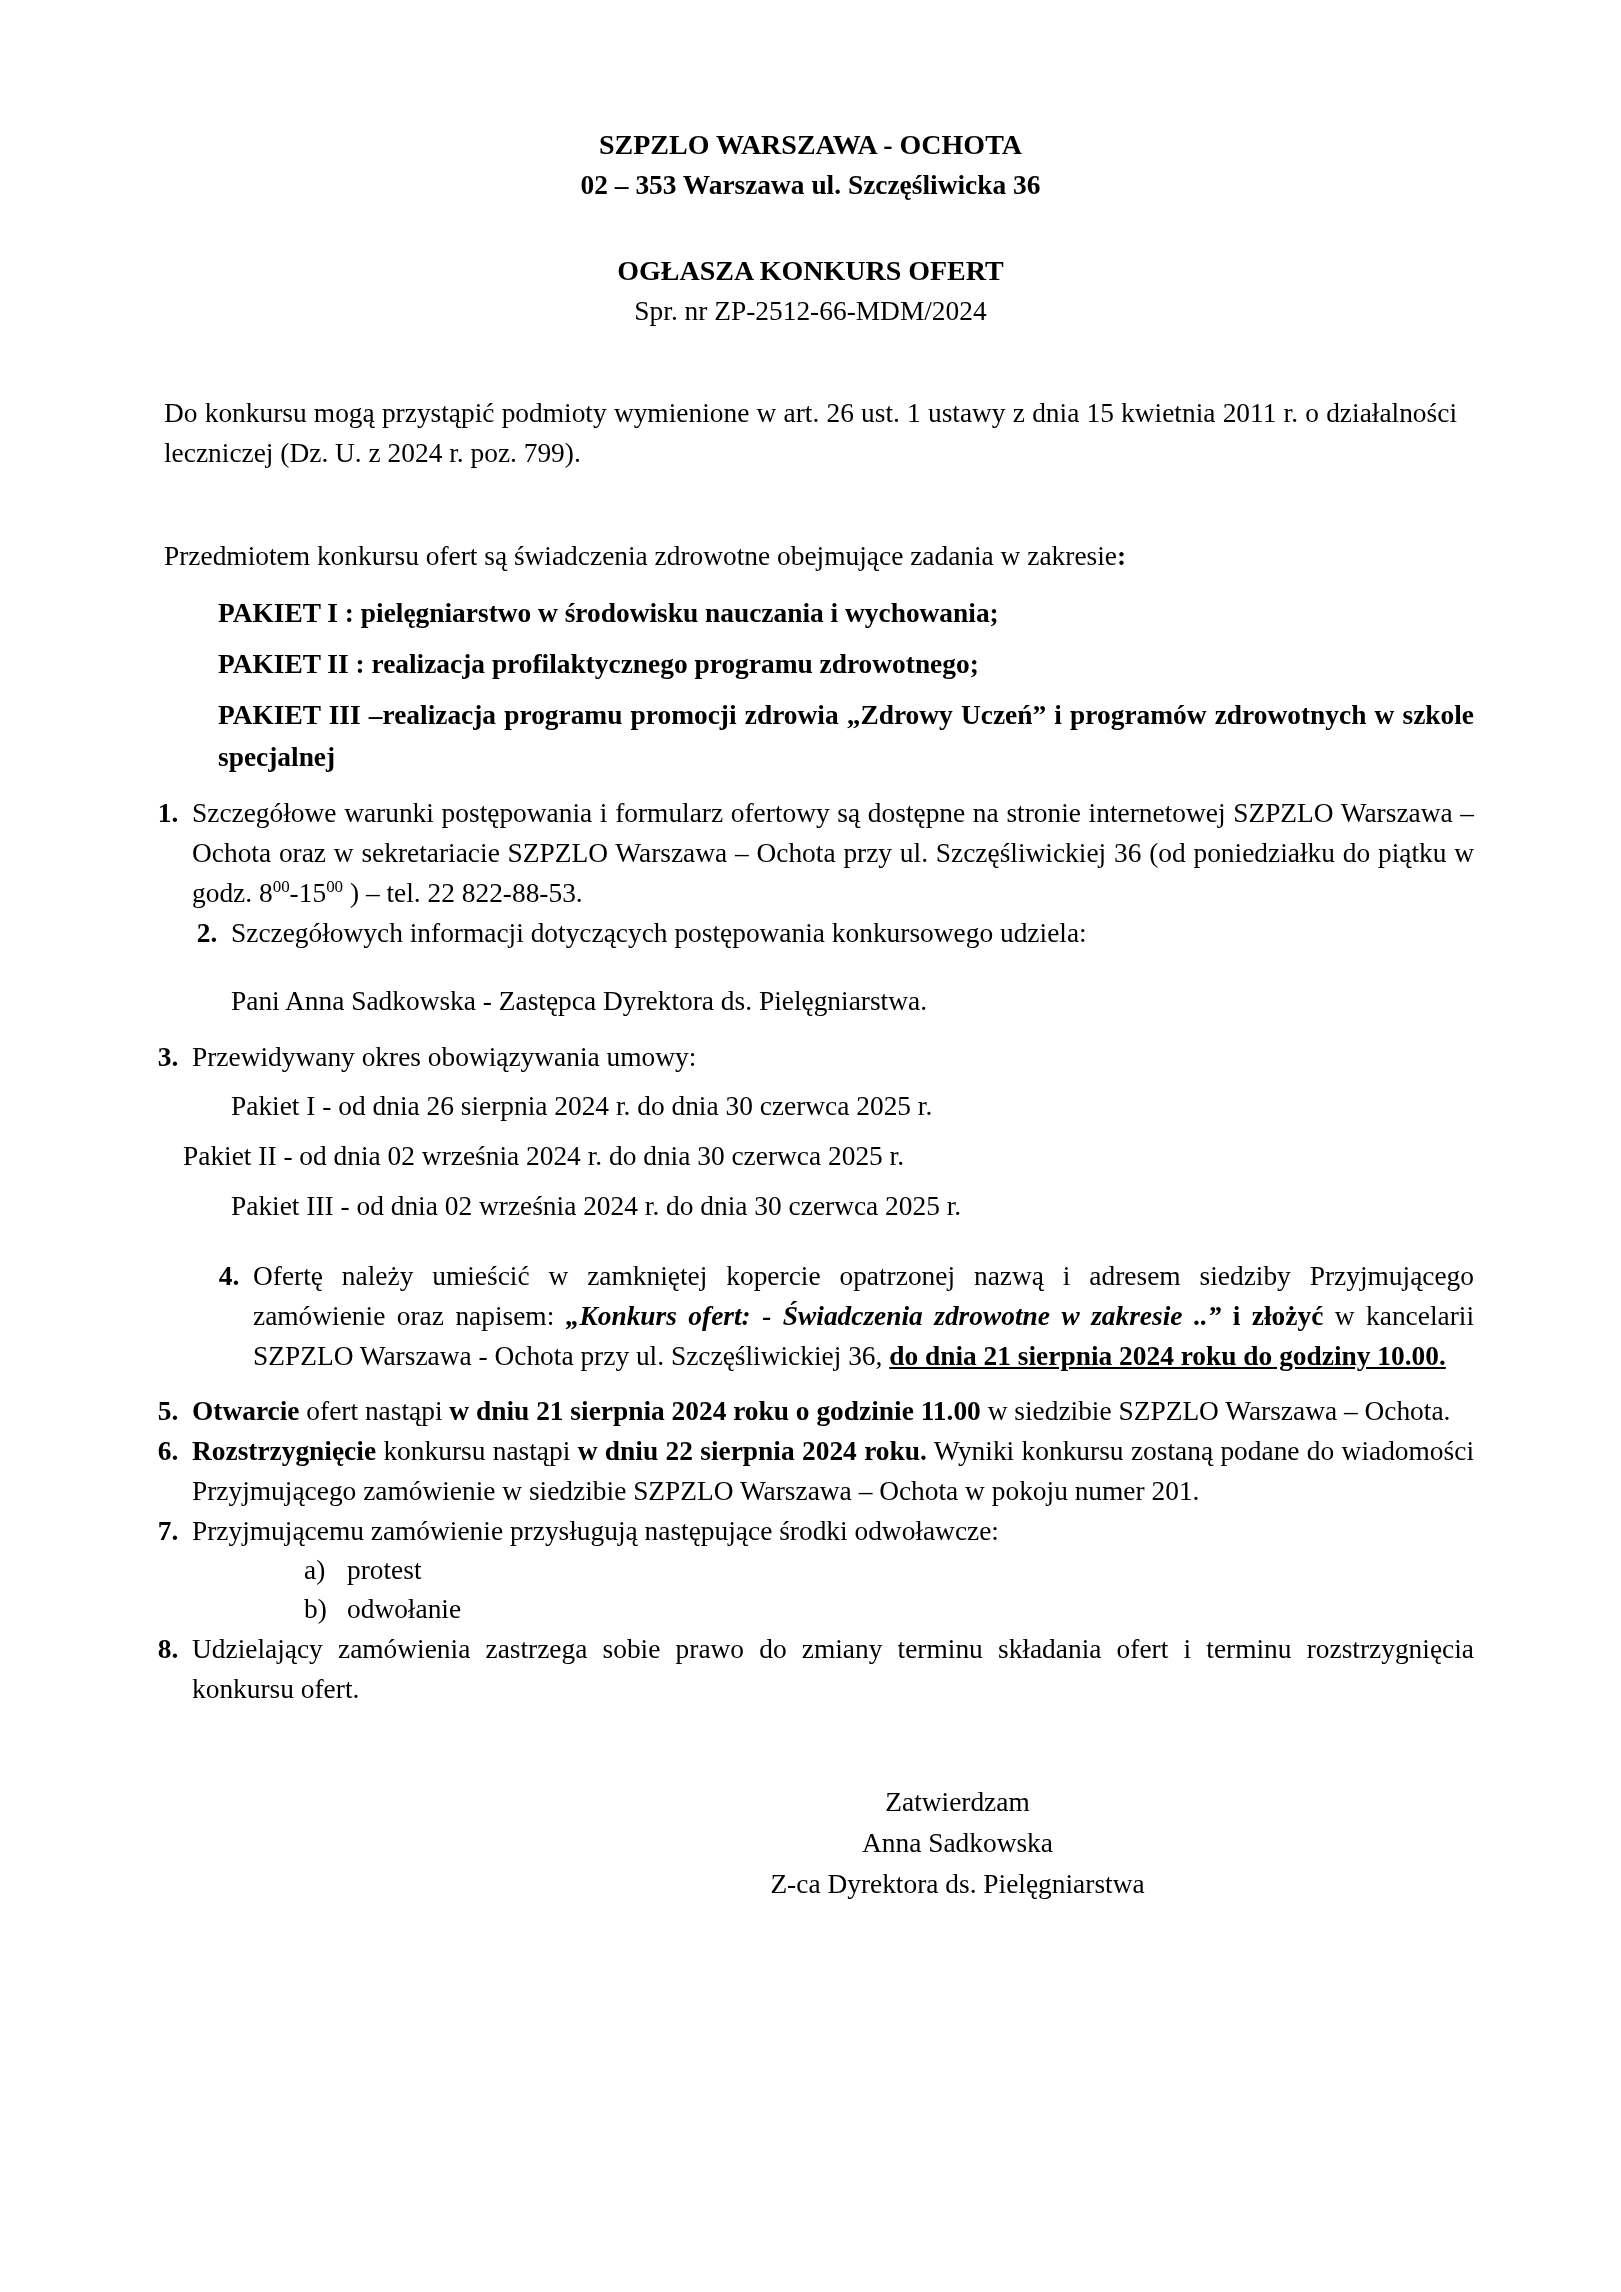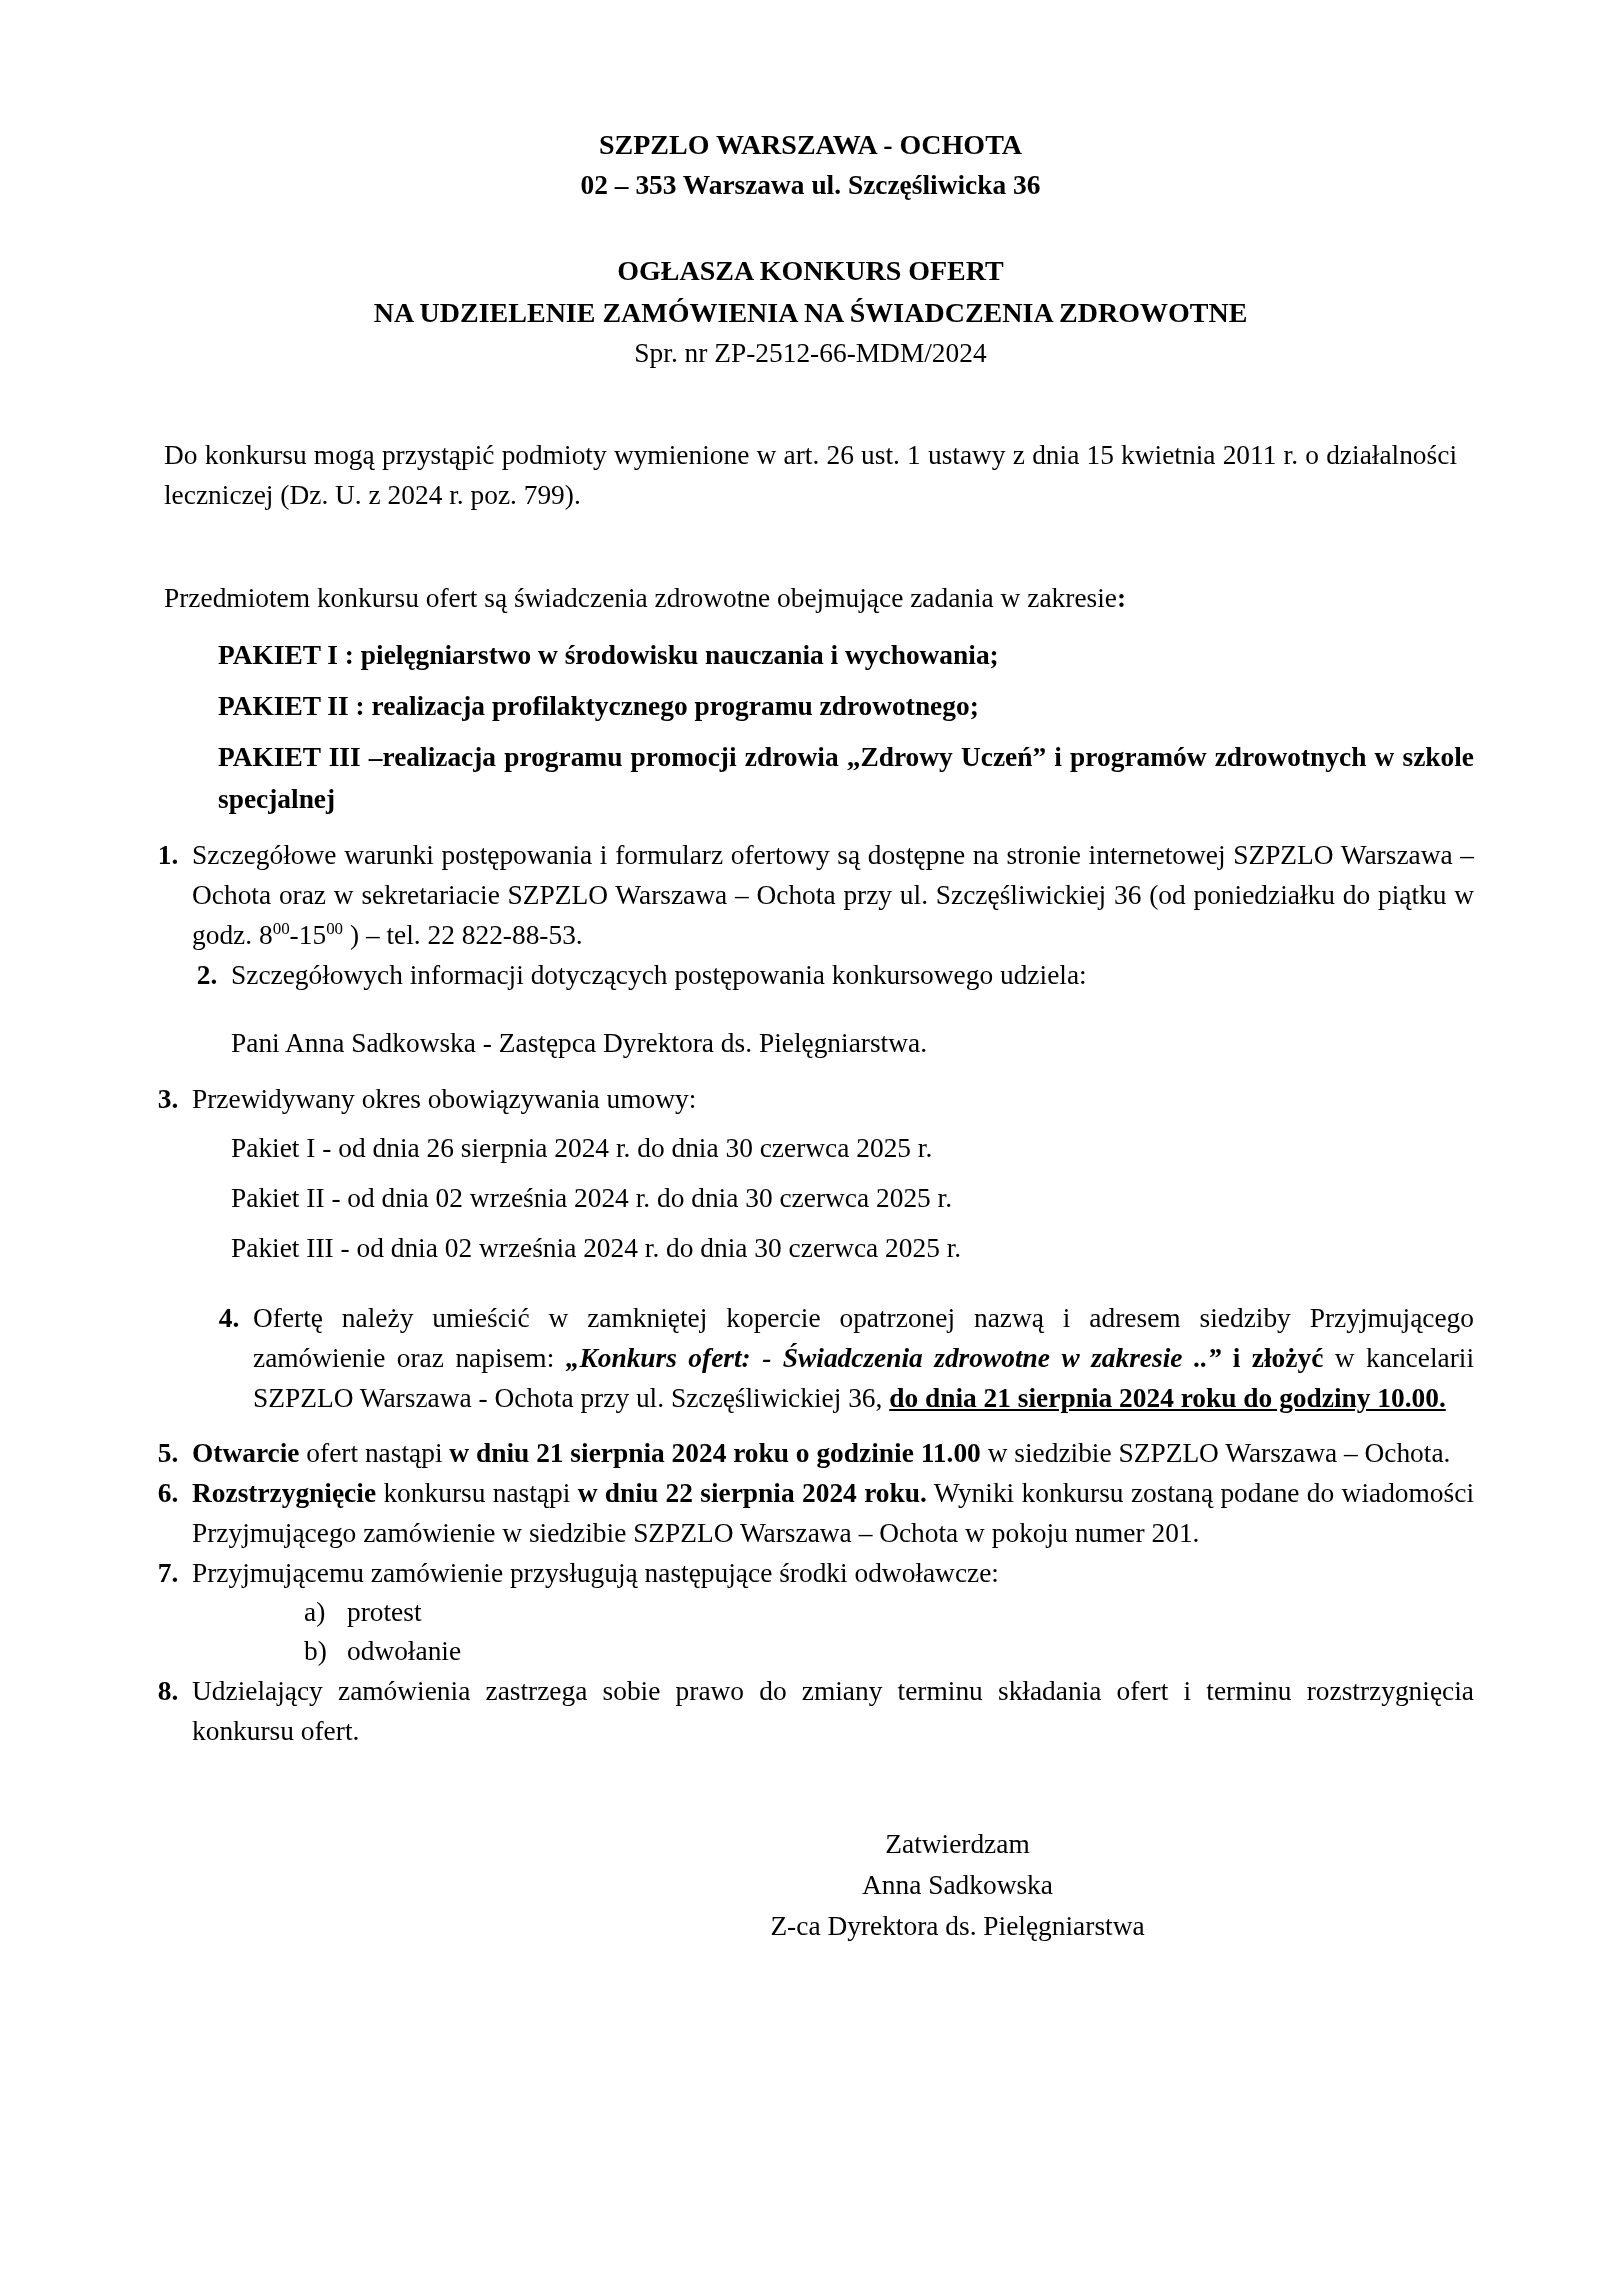--- a/index.html
+++ b/index.html
@@ -121,21 +121,20 @@
 <body>
 
 <div class="page">
 
   <div class="head-line">SZPZLO WARSZAWA - OCHOTA</div>
   <div class="head-line sub">02 – 353 Warszawa ul. Szczęśliwicka 36</div>
 
   <div class="gap-lg"></div>
 
   <div class="announce">OGŁASZA KONKURS OFERT</div>
-  <div class="announce">NA UDZIELENIE ZAMÓWIENIA NA ŚWIADCZENIA ZDROWOTNE</div>
   <div class="spr">Spr. nr ZP-2512-66-MDM/2024</div>
 
   <div class="gap-lg"></div>
 
   <p class="para">Do konkursu mogą przystąpić podmioty wymienione w art. 26 ust. 1 ustawy z dnia 15 kwietnia 2011 r. o działalności leczniczej (Dz. U. z 2024 r. poz. 799).</p>
 
   <div class="gap-md"></div>
 
   <p class="para"><span>Przedmiotem konkursu ofert są świadczenia zdrowotne obejmujące zadania w zakresie</span><span class="bold">:</span></p>
 
@@ -160,21 +159,21 @@
 
     <div class="gap-sm"></div>
 
     <li class="item">
       <span class="num">3.</span>
       <span class="body"><span>Przewidywany okres obowiązywania umowy</span><span>:</span></span>
     </li>
     <div class="gap-xs"></div>
     <div class="sub-line" style="margin-left:84px;">Pakiet I -  od dnia 26 sierpnia 2024 r. do dnia 30 czerwca 2025 r.</div>
     <div class="gap-xs"></div>
-    <div class="sub-line" style="margin-left:84px;">Pakiet II -  od dnia 02 września 2024 r. do dnia 30 czerwca 2025 r.</div>
+    <div class="sub-line" style="margin-left:36px;">Pakiet II -  od dnia 02 września 2024 r. do dnia 30 czerwca 2025 r.</div>
     <div class="gap-xs"></div>
     <div class="sub-line" style="margin-left:84px;">Pakiet III -  od dnia  02 września 2024 r. do dnia 30 czerwca 2025 r.</div>
 
     <div class="gap-md"></div>
 
     <li class="item lvl3">
       <span class="num">4.</span>
       <span class="body"><span>Ofertę należy umieścić w zamkniętej kopercie opatrzonej nazwą i adresem siedziby Przyjmującego zamówienie oraz napisem: </span><span class="bold italic">„Konkurs ofert: - Świadczenia zdrowotne w zakresie ..”</span><span class="bold"> i złożyć</span><span> w kancelarii SZPZLO Warszawa - Ochota przy ul. Szczęśliwickiej 36, </span><span class="bold underline">do dnia 21 sierpnia 2024 roku do godziny 10.00.</span></span>
     </li>
 

